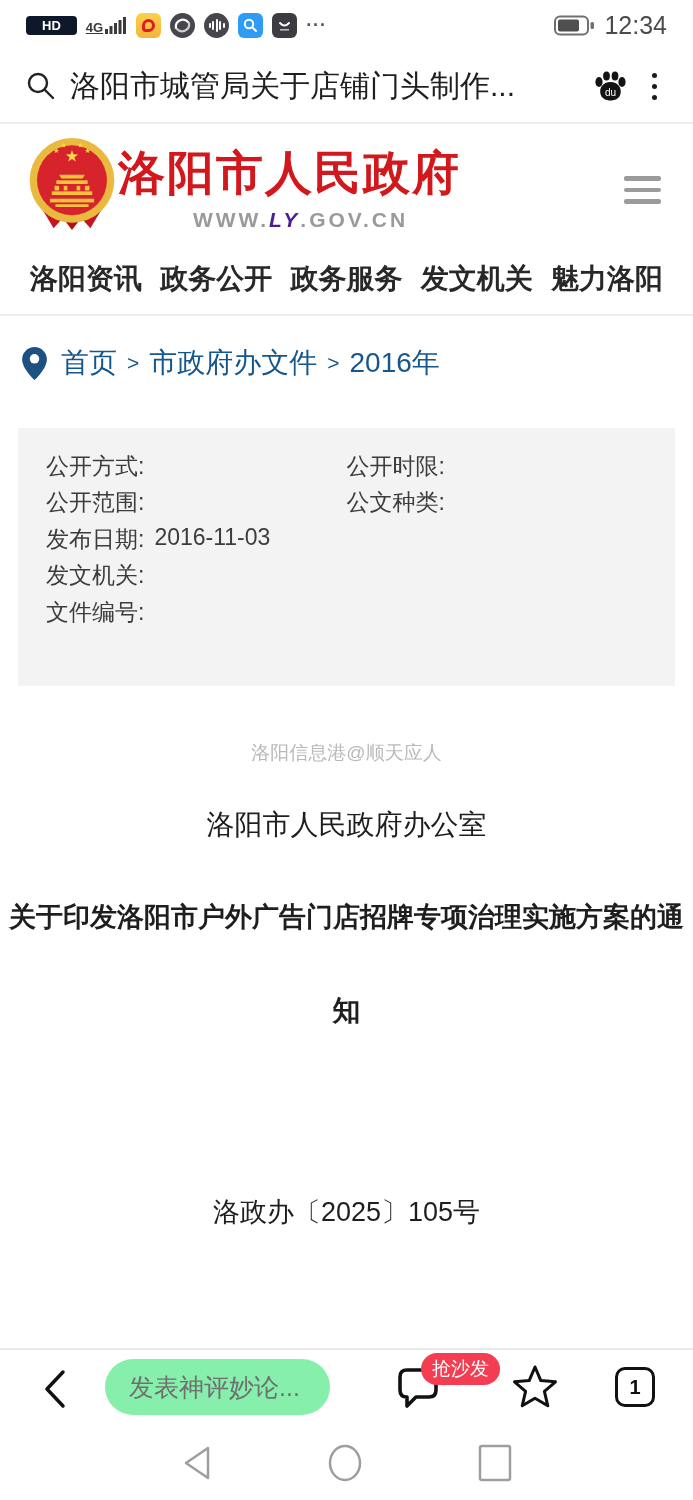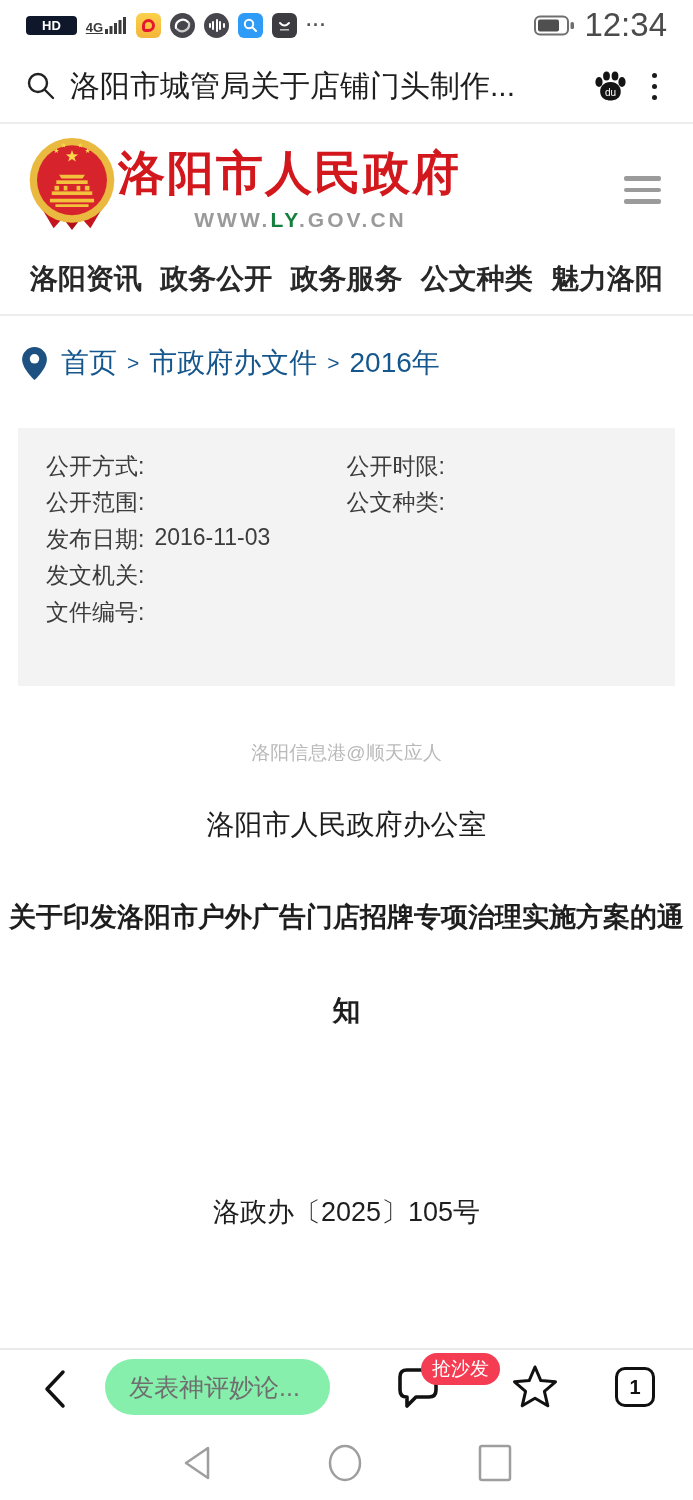--- a/index.html
+++ b/index.html
@@ -15,34 +15,34 @@
   .icon-sq { width:25px; height:25px; border-radius:6px; display:flex; align-items:center; justify-content:center; }
   .weibo-bg { background:linear-gradient(#fbd14b,#f4b53a); }
   .weibo-eye { width:13px; height:13px; border:3px solid #e6162d; border-radius:50% 50% 50% 4px; }
   .icon-circle { width:25px; height:25px; border-radius:50%; background:#46464c; display:flex; align-items:center; justify-content:center; }
   .voice-bars { display:flex; align-items:center; gap:1.5px; }
   .voice-bars i { display:block; width:2px; background:#fff; border-radius:1px; }
   .search-app-bg { background:#2e9bf7; }
   .app-dark-bg { background:#3c3c41; }
   .more-dots { color:#555; font-size:18px; font-weight:bold; letter-spacing:1px; }
   .sb-right { margin-left:auto; display:flex; align-items:center; gap:8px; }
-  .sb-time { font-size:33px; color:#4b4b4b; }
+  .sb-time { font-size:25px; color:#4b4b4b; }
 
   
   .browser-bar { position:absolute; top:50px; left:0; width:100%; height:74px; display:flex; align-items:center; padding:0 26px; gap:14px; border-bottom:2px solid #ececec; }
   .browser-title { flex:1; font-size:30px; color:#1f1f1f; white-space:nowrap; overflow:hidden; }
   .menu-dots { display:flex; flex-direction:column; gap:6px; padding:4px 10px; }
   .menu-dots i { width:5px; height:5px; border-radius:50%; background:#1a1a1a; }
 
   
   .site-header { position:absolute; top:124px; left:0; width:100%; height:121px; background:#fff; }
   .emblem { position:absolute; left:26px; top:12px; }
   .site-title { position:absolute; left:118px; top:18px; font-size:47px; font-weight:bold; color:#d2171d; letter-spacing:2px; white-space:nowrap; }
   .site-url { position:absolute; left:118px; top:84px; width:365px; text-align:center; font-size:21px; letter-spacing:3px; color:#9a9a9a; font-weight:bold; }
-  .site-url .hl { color:#15803d; }
+  .site-url .hl { color:#4c1d95;font-style:italic; }
   .hamburger { position:absolute; right:28px; top:48px; display:flex; flex-direction:column; gap:7px; padding:4px; }
   .hamburger i { display:block; width:37px; height:4.5px; background:#9b9b9b; border-radius:2px; }
 
   
   .nav-bar { position:absolute; top:245px; left:0; width:100%; height:68px; display:flex; align-items:center; justify-content:space-between; padding:0 30px; }
   .nav-item { font-size:28px; font-weight:bold; color:#282828; }
   .nav-divider { position:absolute; top:314px; left:0; width:100%; height:2px; background:#ececec; }
 
   
   .breadcrumb { position:absolute; top:316px; left:0; width:100%; height:94px; display:flex; align-items:center; padding:0 22px; gap:14px; }
@@ -196,21 +196,21 @@
         <i></i>
         <i></i>
         <i></i>
       </span>
   </div>
 
   <div class="nav-bar">
     <span class="nav-item">洛阳资讯</span>
     <span class="nav-item">政务公开</span>
     <span class="nav-item">政务服务</span>
-    <span class="nav-item">公文种类</span>
+    <span class="nav-item">发文机关</span>
     <span class="nav-item">魅力洛阳</span>
   </div>
   <div class="nav-divider"></div>
 
   <div class="breadcrumb">
     <svg width="25" height="33" viewBox="0 0 24 32">
       <path d="M12 0 C5.4 0 0 5.4 0 12 C0 21 12 32 12 32 C12 32 24 21 24 12 C24 5.4 18.6 0 12 0 Z" fill="#1d5181"></path>
       <circle cx="12" cy="11.5" r="4.6" fill="#fff"></circle>
     </svg>
     <span class="crumb-text">

